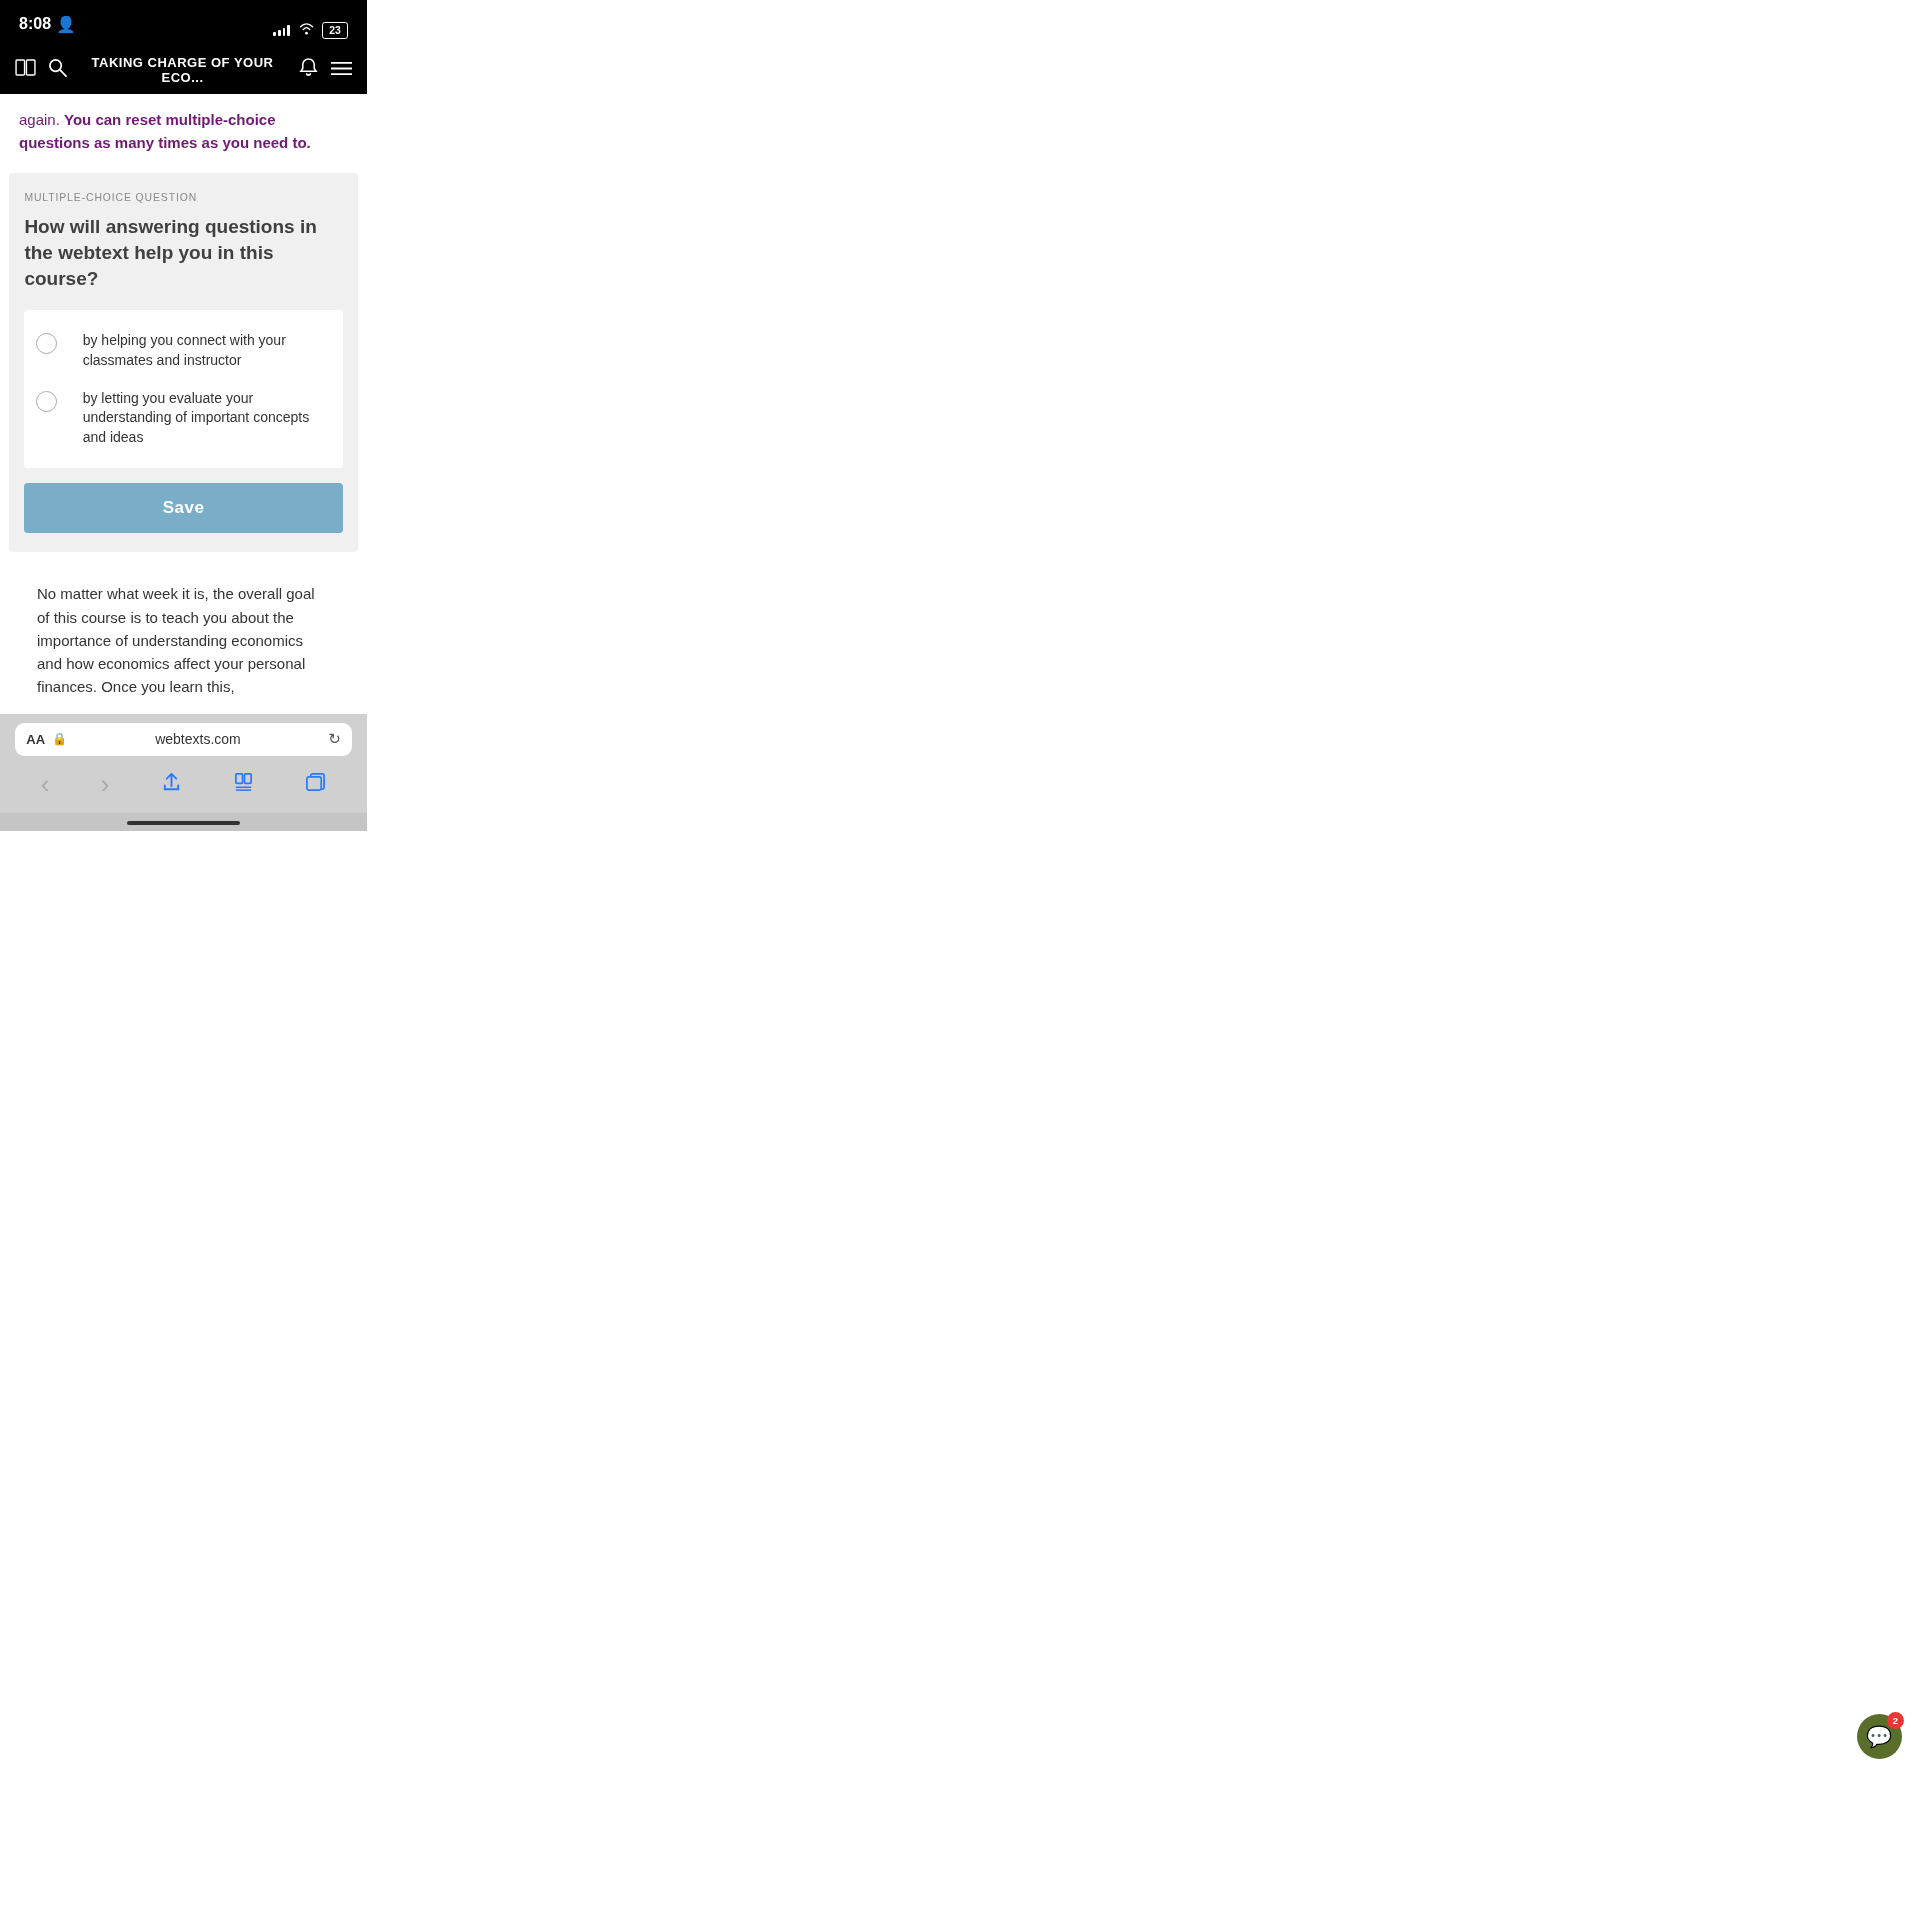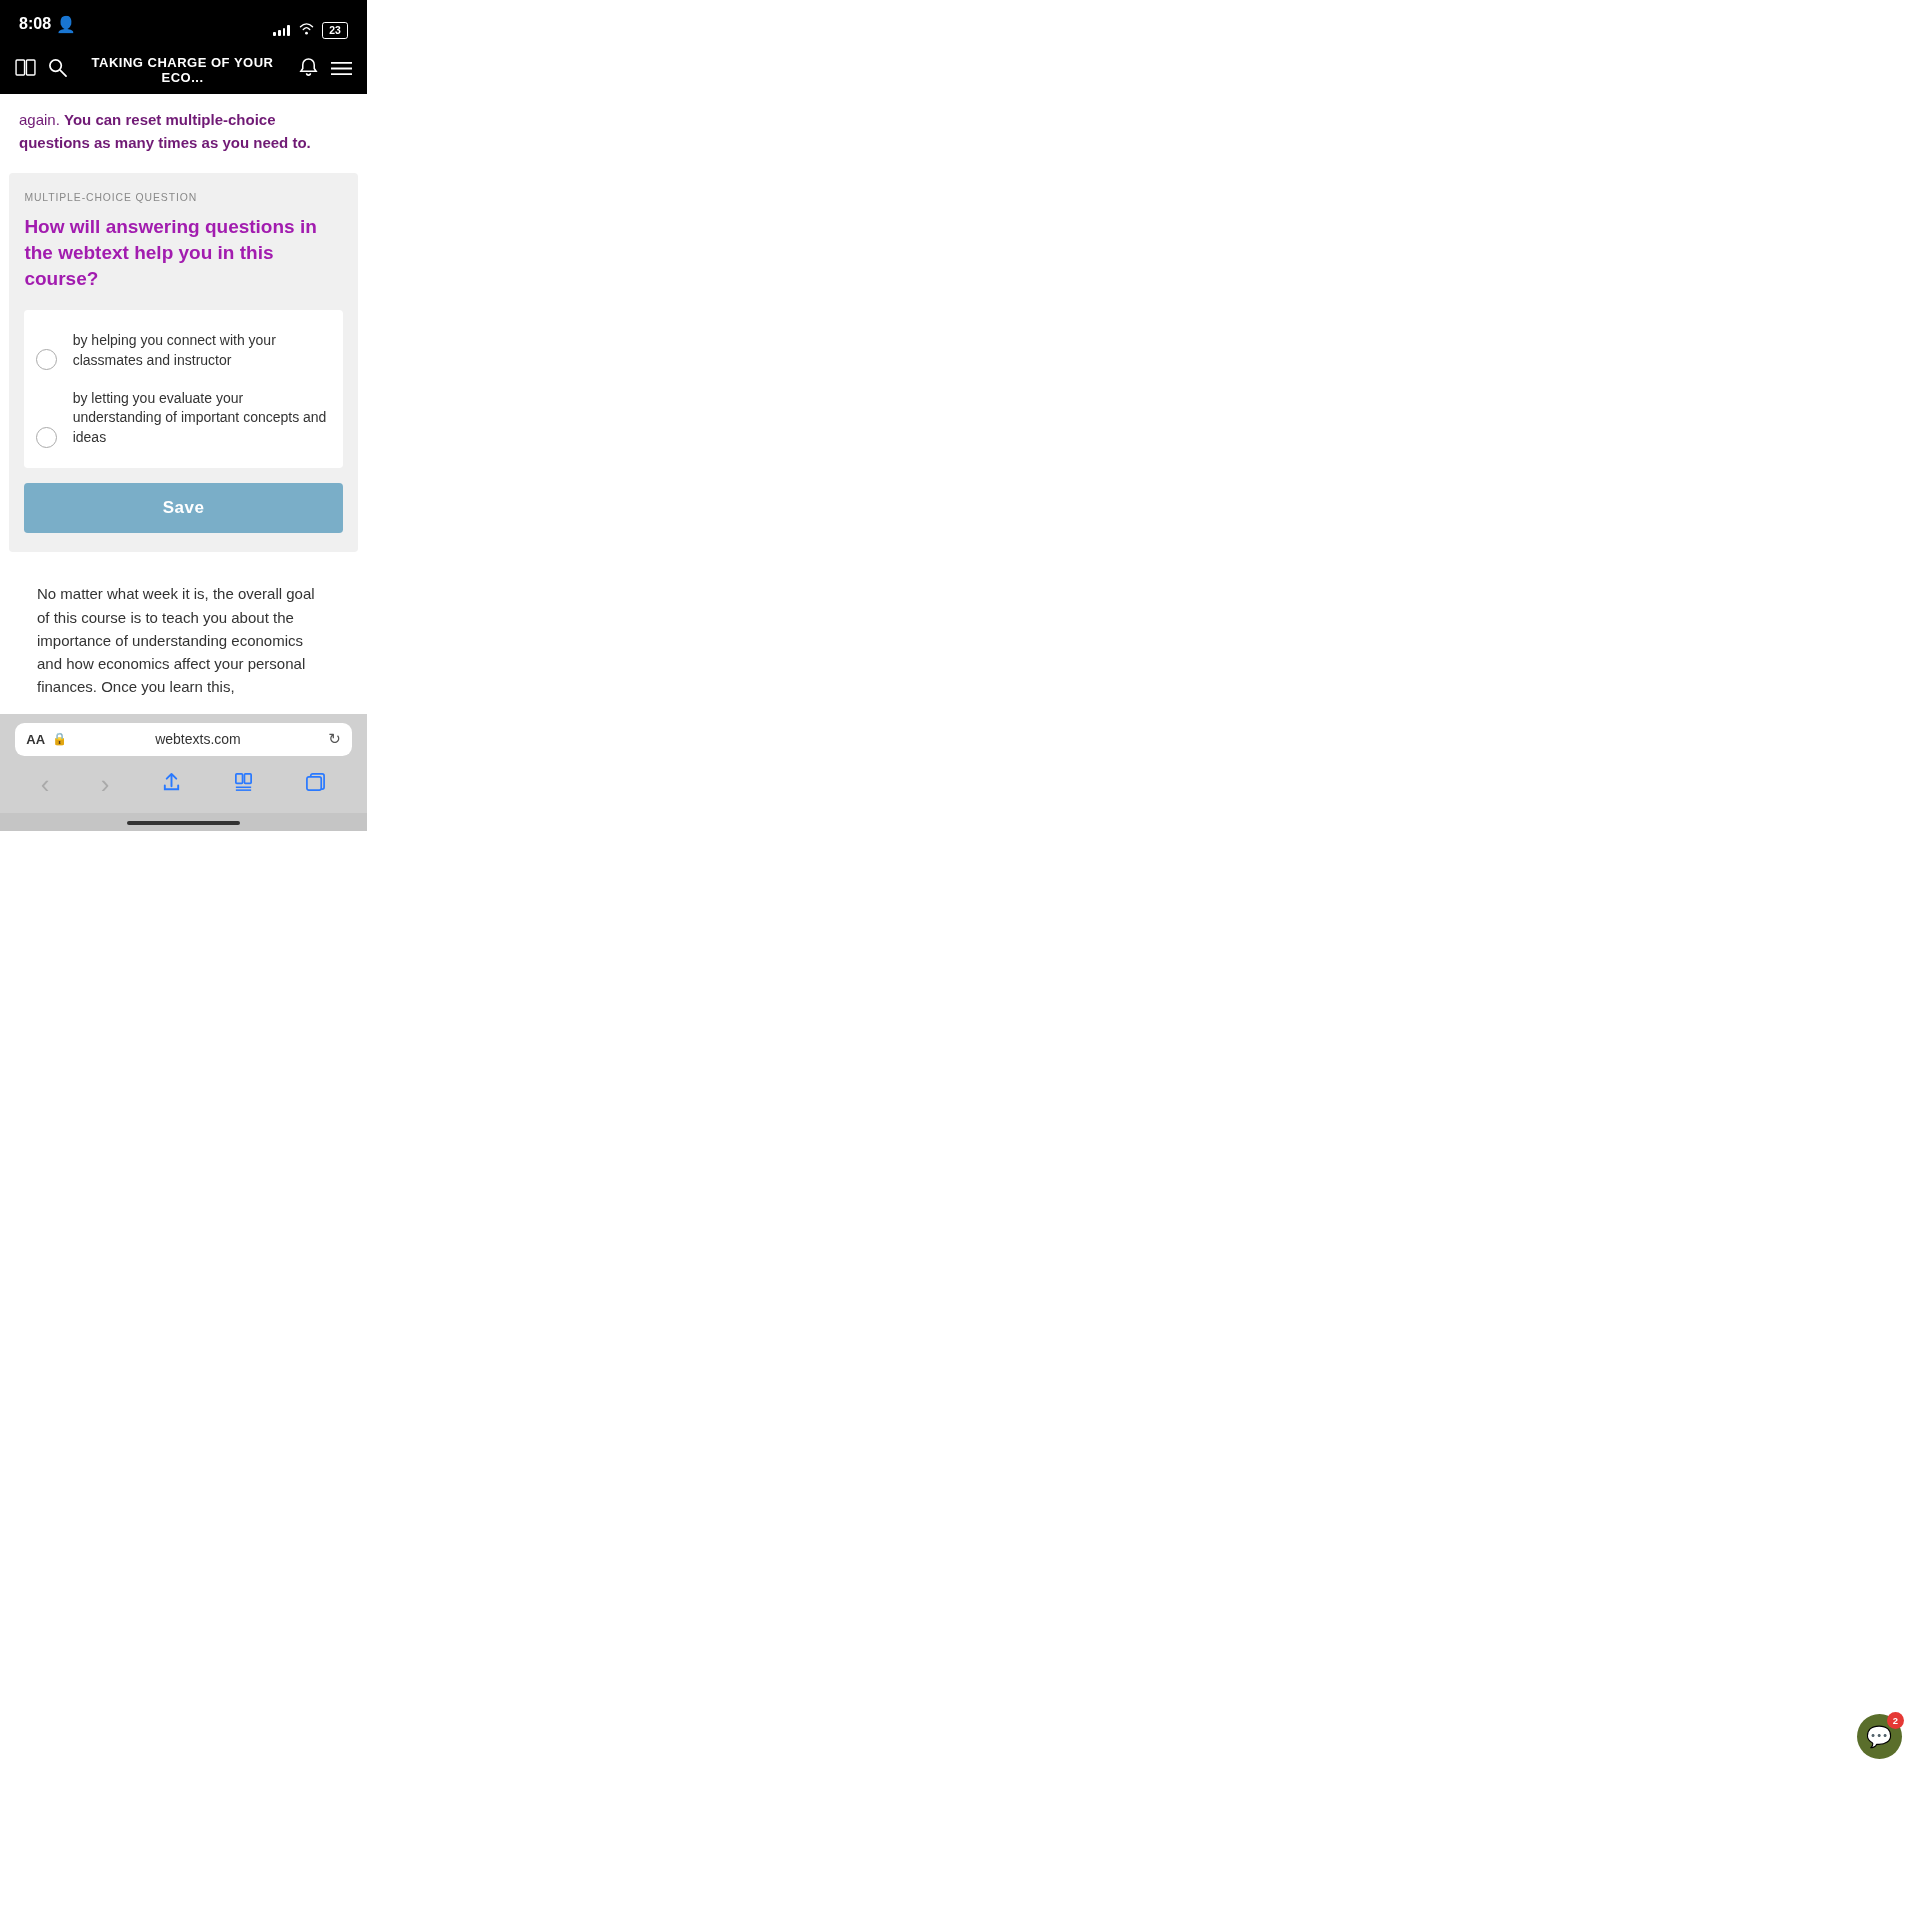--- a/index.html
+++ b/index.html
@@ -124,36 +124,36 @@
     .question-label {
       font-size: 10.4px;
       color: #888;
       letter-spacing: 0.9px;
       text-transform: uppercase;
       margin-bottom: 11.3px;
     }
     .question-text {
       font-size: 19px;
       font-weight: 700;
-      color: #a21caf;
+      color: #404040;
       line-height: 1.35;
       margin-bottom: 19px;
     }
 
     
     .options-container {
       background: #ffffff;
       border-radius: 3.8px;
       padding: 11.3px 11.3px;
       margin-bottom: 15px;
     }
     .option-item {
       display: flex;
-      align-items: flex-end;
-      gap: 16px;
+      align-items: flex-start;
+      gap: 26px;
       padding: 9.4px 0;
     }
     .option-item + .option-item {
       border-top: none;
     }
     .radio-circle {
       width: 21px;
       height: 21px;
       border-radius: 50%;
       border: 1.9px solid #aaa;

